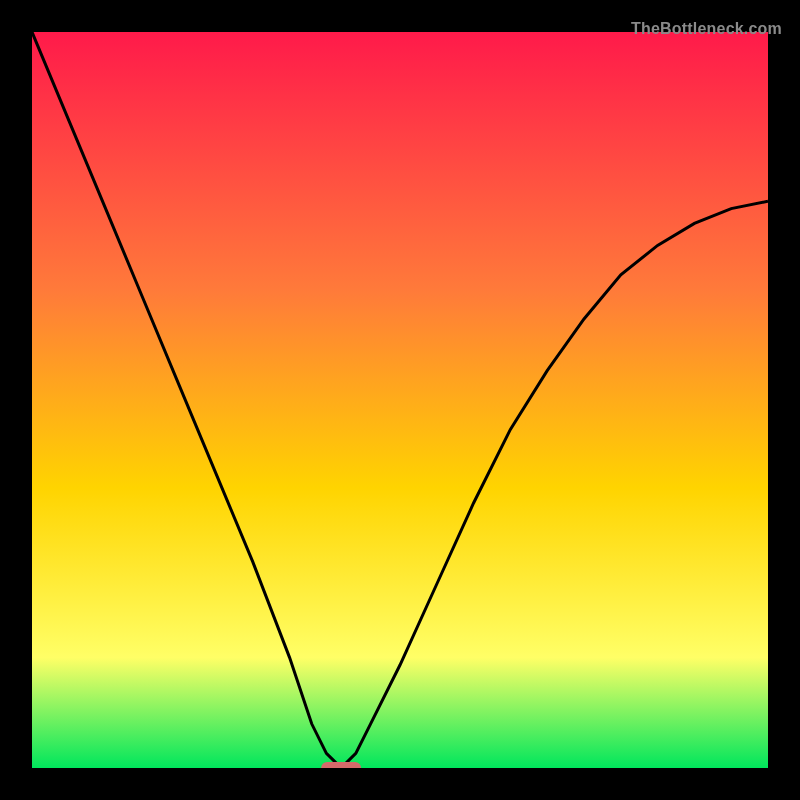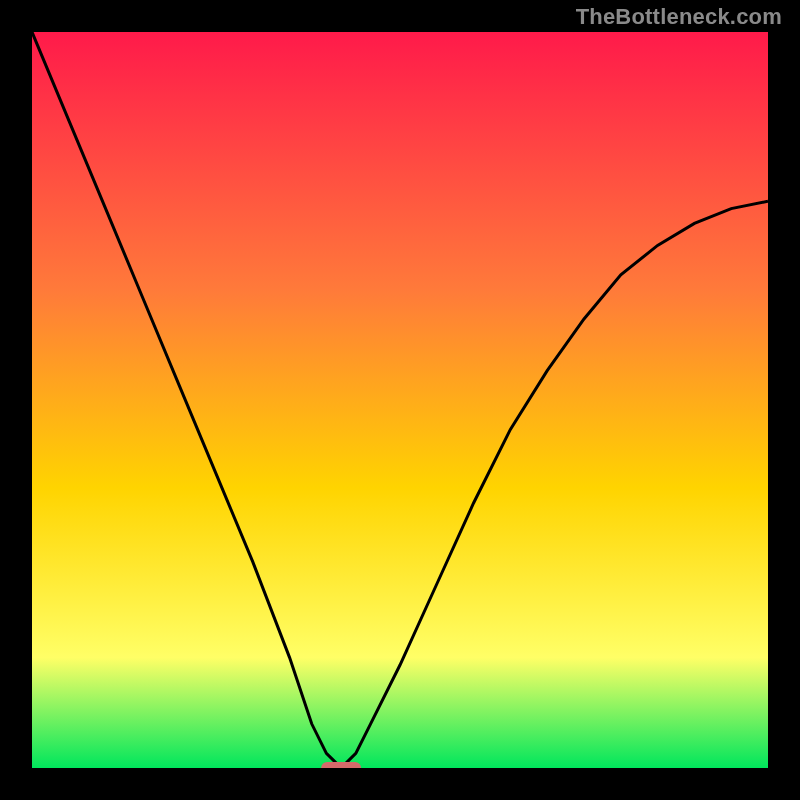--- a/index.html
+++ b/index.html
@@ -7,23 +7,23 @@
     padding: 0;
     width: 800px;
     height: 800px;
     background: #000;
     position: relative;
     overflow: hidden;
     font-family: Arial, sans-serif;
   }
   .watermark {
     position: absolute;
-    top: 4px;
+    top: 20px;
     right: 18px;
-    font-size: 22px;
+    font-size: 16px;
     font-weight: bold;
     color: #8a8a8a;
     z-index: 10;
     letter-spacing: 0.2px;
   }
   .plot-area {
     position: absolute;
     left: 32px;
     top: 32px;
     width: 736px;

